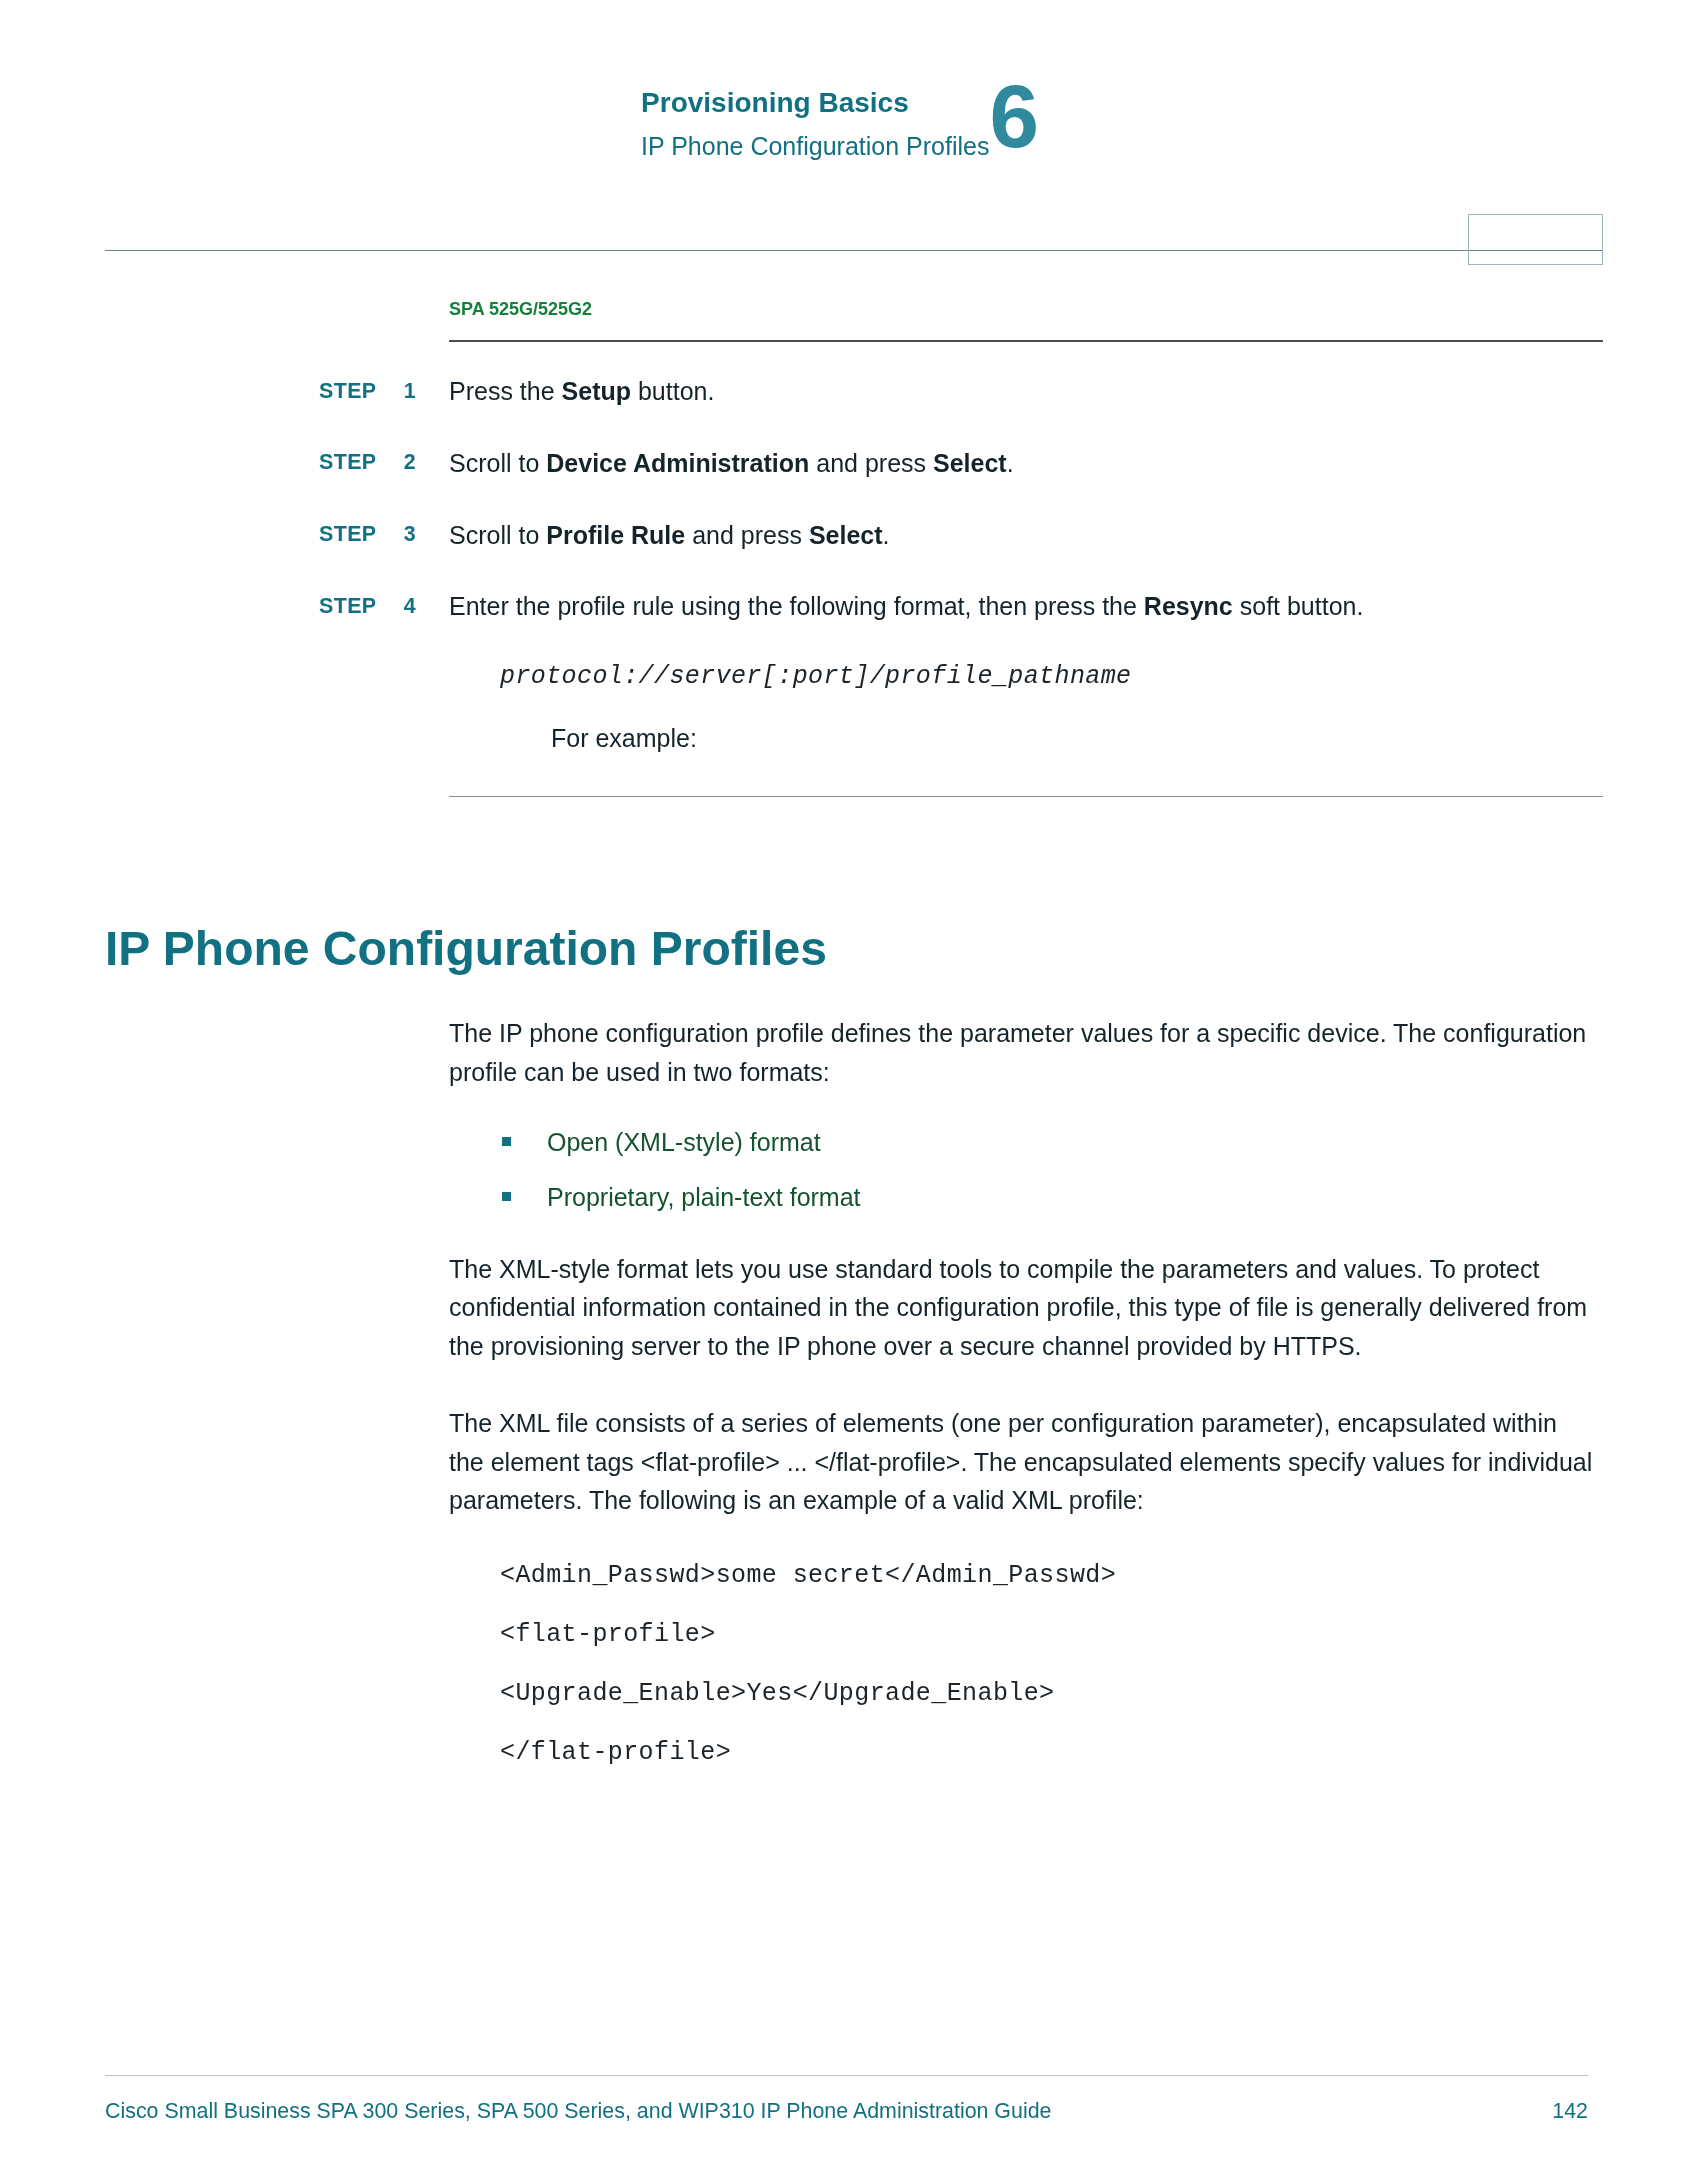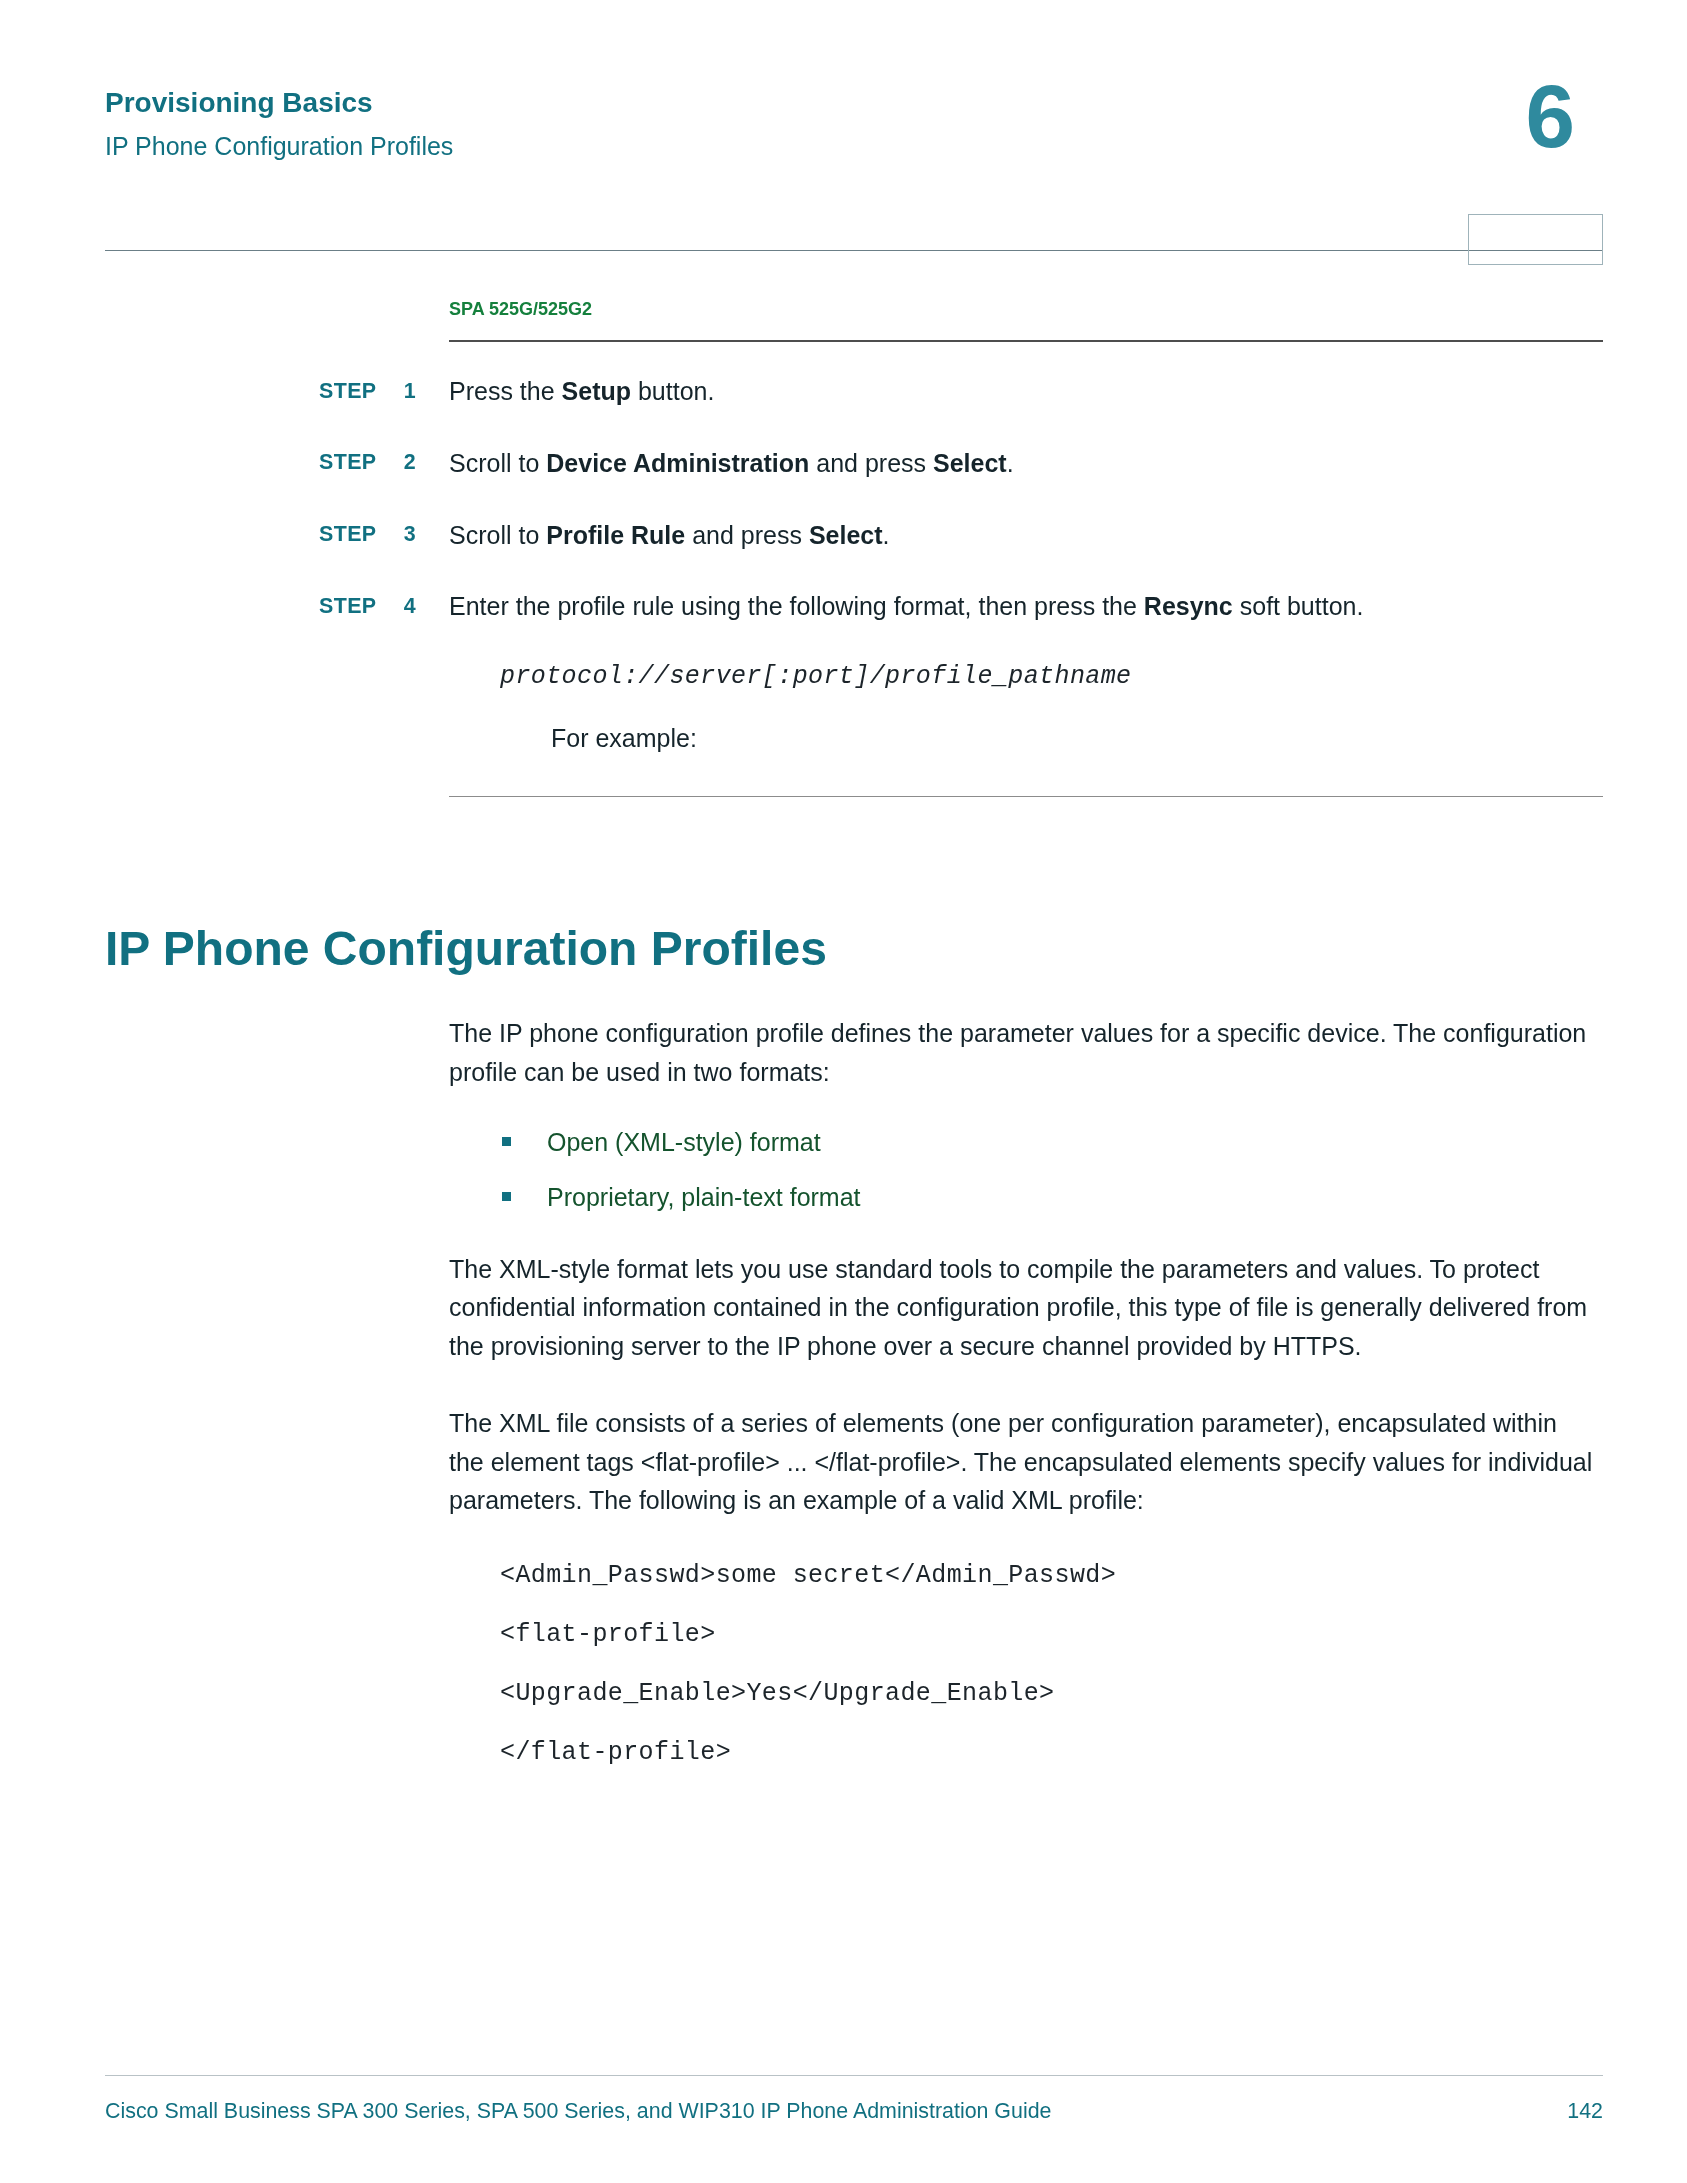--- a/index.html
+++ b/index.html
@@ -11,21 +11,21 @@
     width:1687px; height:2183px;
     background:#ffffff;
     color:var(--text, #15242b);
     overflow:hidden;
   }
   .content {
     padding:87px 84px 0 105px;
   }
 
   
-  .hdr { display:flex; justify-content:space-between; align-items:flex-start; }
+  .hdr { display:flex; justify-content:center; align-items:flex-start; }
   .hdr-title { font-size:28px; font-weight:700; color:var(--accent,#11708
 
 1); }
   .hdr-title { color:var(--accent,#117081); }
   .hdr-sub   { font-size:25px; margin-top:13px; color:var(--accent,#117081); }
   .chapter-num {
     font-size:89px; font-weight:700; line-height:1;
     color:var(--accent_light,#2f8a9e);
     margin-top:-15px; margin-right:28px;
   }
@@ -77,21 +77,21 @@
   .bullet-square {
     width:9px; height:9px; background:var(--accent,#117081);
     display:inline-block; margin-right:36px; flex:0 0 auto;
     position:relative; top:-5px;
   }
   .codeblock { margin-top:41px; }
   .codeblock .code-line { margin-top:0; margin-bottom:30px; }
 
   
   .footer {
-    position:absolute; left:105px; right:84px; top:2075px;
+    position:absolute; left:105px; right:99px; top:2075px;
     border-top:1.6px solid var(--footer_rule,#b9c2c6);
     padding-top:23px;
     display:flex; justify-content:space-between;
     font-size:21.4px; color:var(--accent,#117081);
   }
 </style>
 </head>
 <body>
 
 <div class="page">

